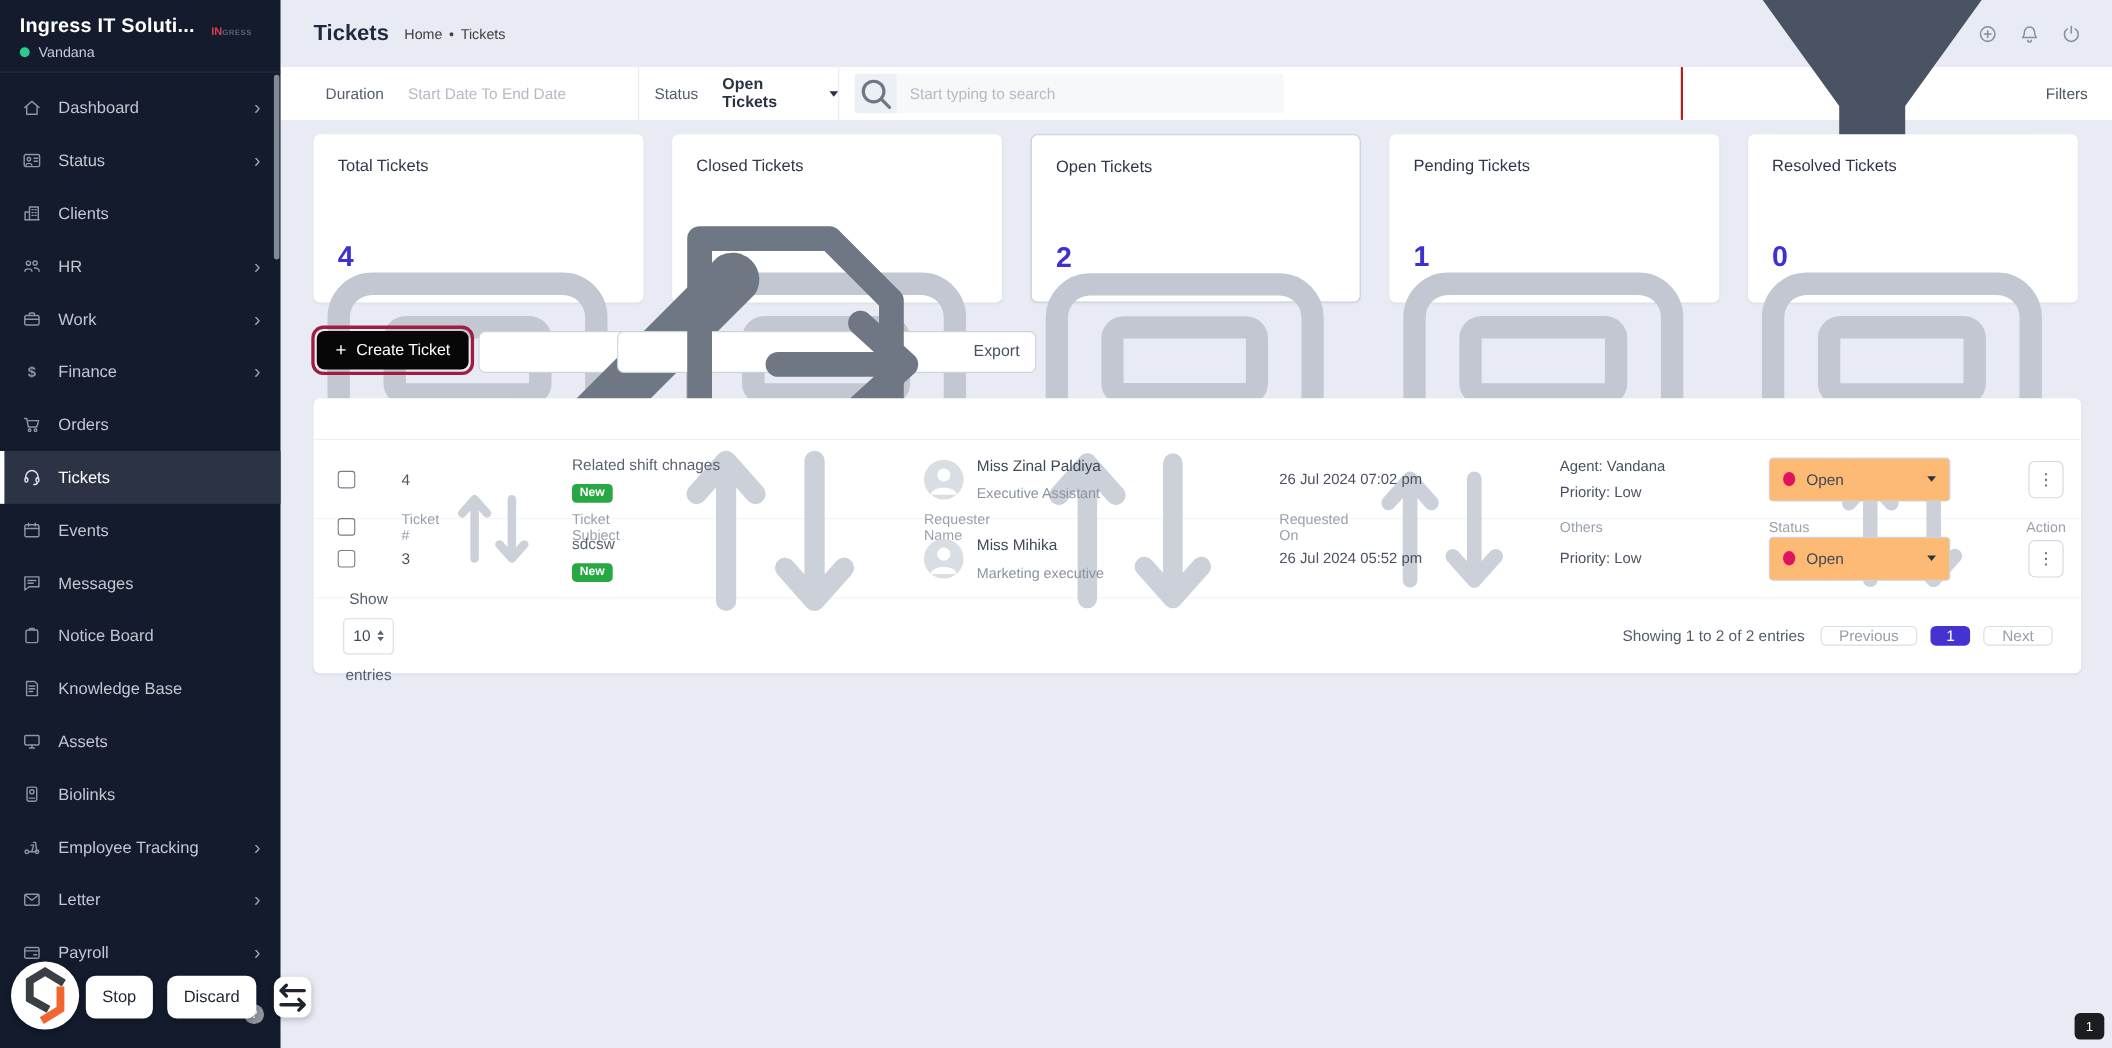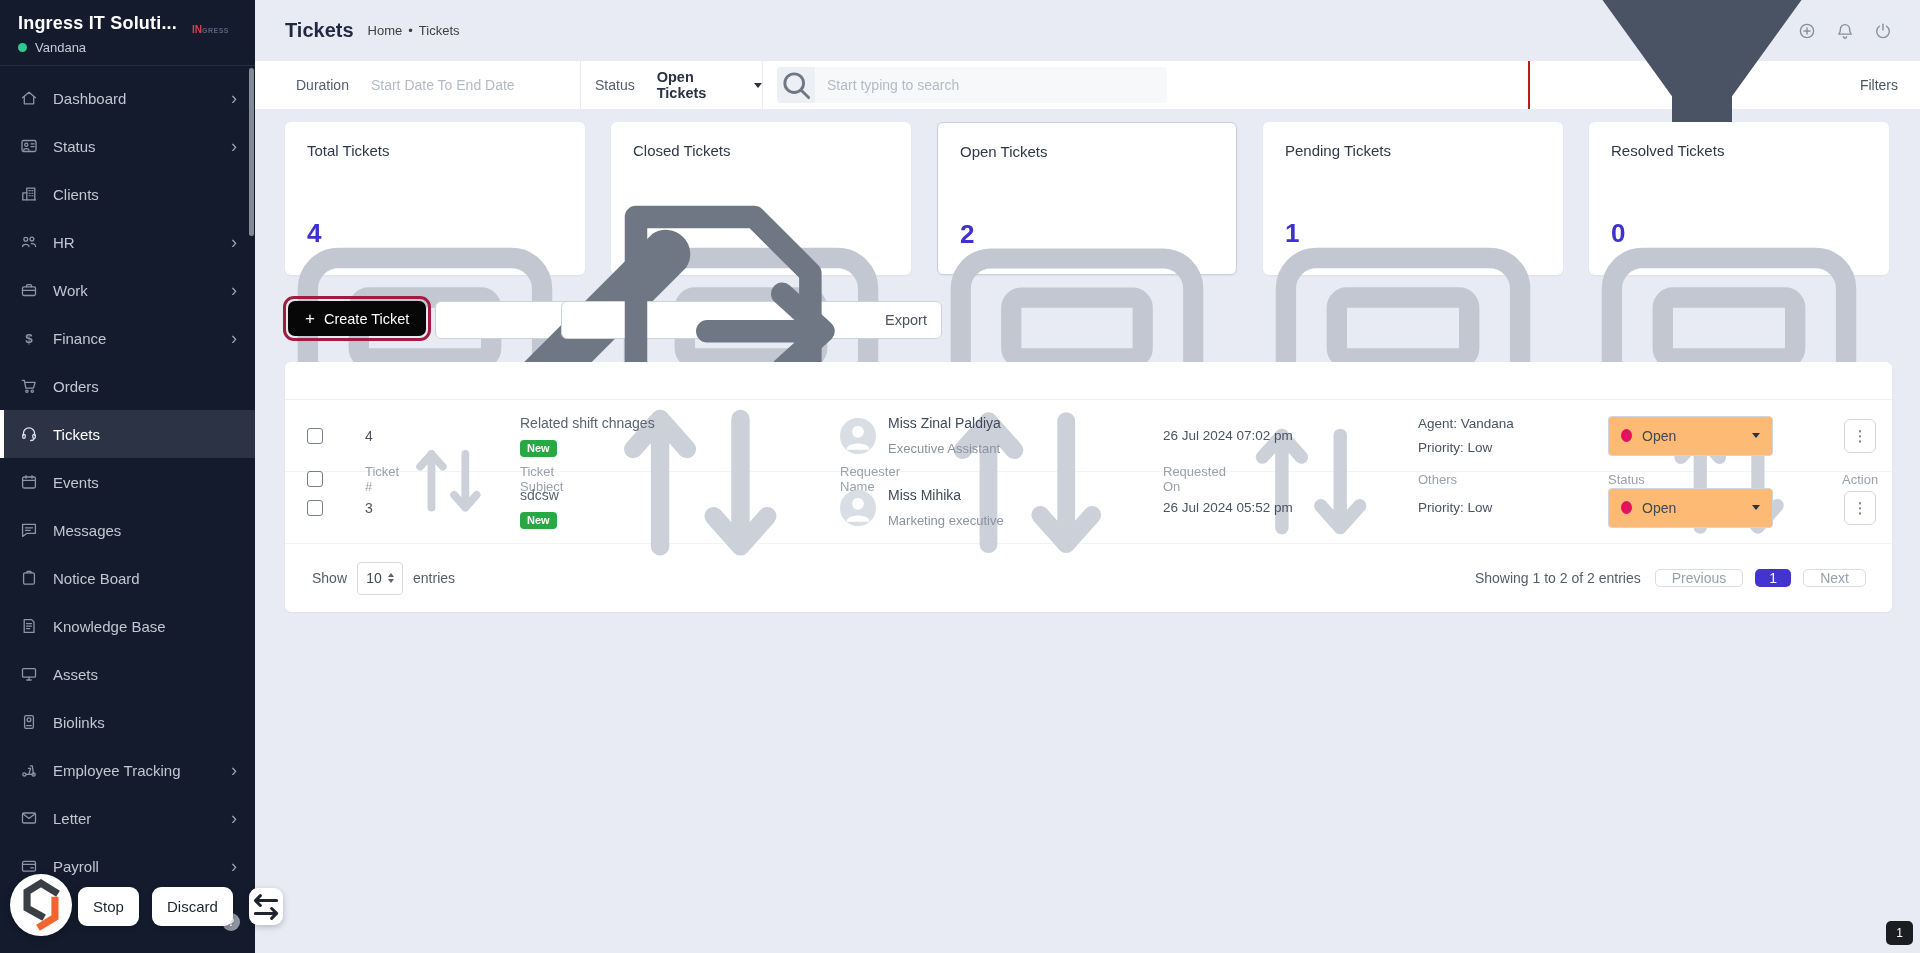--- a/index.html
+++ b/index.html
@@ -98,21 +98,21 @@
   .req-role { font-size:13px; color:#8b93a0; }
   .others-line { line-height:1; }
   .others-line + .others-line { margin-top:11px; }
   .status-select { width:165px; height:40px; background:#fdba74; border:1px solid #cfd4db; border-radius:4px; display:flex; align-items:center; padding:0 12px; cursor:pointer; }
   .status-dot { width:11px; height:13px; border-radius:50%; background:#e1125e; }
   .status-label { margin-left:10px; font-size:14px; color:#3f4857; flex:1; }
   .kebab-btn { width:32px; height:34px; border:1px solid #d3d7de; border-radius:6px; background:#fff; display:flex; align-items:center; justify-content:center; color:#5a626f; font-size:15px; cursor:pointer; margin-left:9px; }
 
   
   .pagbar { height:68px; display:flex; align-items:center; padding:0 26px 0 27px; }
-  .pag-left { display:flex; align-items:center; gap:10px; font-size:14px; color:#545d6b; }
+  .pag-left { display:flex; align-items:center; gap:10px; font-size:14px; color:#545d6b;flex-direction:column; }
   .page-size { width:46px; height:33px; border:1px solid #d6dae1; border-radius:4px; display:flex; align-items:center; justify-content:center; gap:6px; font-size:14px; color:#3f4857; cursor:pointer; background:#fff; }
   .updown { display:flex; flex-direction:column; gap:2px; }
   .updown i { width:0; height:0; border-left:3.5px solid transparent; border-right:3.5px solid transparent; display:block; }
   .updown .up { border-bottom:4px solid #5a626f; }
   .updown .dn { border-top:4px solid #5a626f; }
   .pag-right { margin-left:auto; display:flex; align-items:center; gap:12px; }
   .pag-summary { font-size:14px; color:#545d6b; margin-right:2px; }
   .pg-btn { height:18px; display:flex; align-items:center; justify-content:center; border-radius:5px; font-size:14px; cursor:pointer; }
   .pg-prev, .pg-next { background:#fff; border:1px solid #d9dde3; color:#98a0ab; padding:0 16px; }
   .pg-num { width:36px; background:#4334d1; color:#fff; font-weight:500; }

